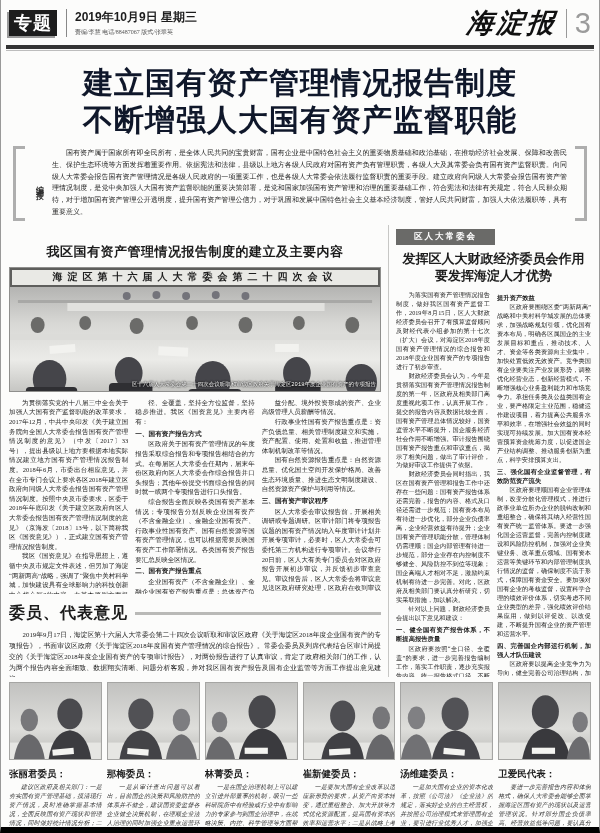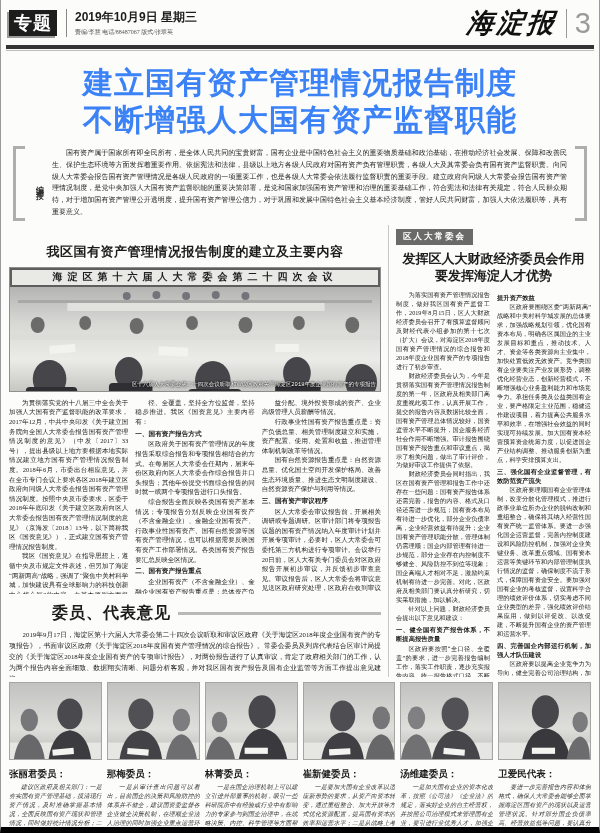--- a/index.html
+++ b/index.html
@@ -70,25 +70,25 @@
   .cols .col{flex:1;overflow:hidden;text-align:justify;}
   .cols .col + .col{margin-left:7px;}
   .cols3{height:196px;font-size:6.5px;line-height:1.48;}
   .cols2{height:394px;font-size:6.2px;line-height:1.45;}
   .para{margin:0;text-indent:2em;}
   .phead{font-weight:bold;text-indent:0;margin:2px 0 1px;font-family:"Liberation Sans",sans-serif;font-size:1.02em;}
   
   .kicker{
     display:inline-block;background:#6a6a68;color:#fff;
     font-family:"Liberation Sans",sans-serif;font-size:8.5px;font-weight:bold;
-    padding:2px 7px;letter-spacing:2px;margin-bottom:3px;
+    padding:2px 18px;letter-spacing:2px;margin-bottom:3px;
   }
   .ra-title{margin:2px 0 6px;text-align:center;font-size:13px;font-weight:bold;line-height:1.35;}
   
-  .op-head{display:flex;align-items:center;margin-top:9px;margin-left:43px;}
+  .op-head{display:flex;align-items:center;margin-top:9px;}
   .op-head .t{font-weight:bold;font-size:16px;letter-spacing:1px;font-family:"Liberation Sans",sans-serif;}
   .op-head .line{flex:1;height:3px;background:#b9b9b7;margin-left:7px;}
   .op-intro{
     margin:5px 0 0;font-size:6.8px;line-height:1.62;text-align:justify;
     text-indent:2em;height:66px;overflow:hidden;color:#222;
   }
   
   .gallery,.comments{
     display:grid;grid-template-columns:repeat(6,1fr);gap:5px;margin:5px 8px 0;
   }
@@ -129,21 +129,21 @@
       <div class="d2">责编/李慧 电话/88487067 版式/张翠英</div>
     </div>
     <div class="hd-right">
       <div class="masthead">海淀报</div>
       <div class="pageno">3</div>
     </div>
   </header>
   <div class="hd-rule"></div>
   <div class="hd-rule2"></div>
 
-  <h1 class="headline" style="color: #3b82f6;">
+  <h1 class="headline" style="color: #0f172a;">
     <span>建立国有资产管理情况报告制度</span><br>
     <span>不断增强人大国有资产监督职能</span>
   </h1>
 
   <div class="ednote">
     <div class="brk l"></div>
     <div class="ednote-label">编者按</div>
     <div class="ednote-text">国有资产属于国家所有即全民所有，是全体人民共同的宝贵财富，国有企业是中国特色社会主义的重要物质基础和政治基础，在推动经济社会发展、保障和改善民生、保护生态环境等方面发挥着重要作用。依据宪法和法律，县级以上地方各级人民政府对国有资产负有管理职责，各级人大及其常委会负有国有资产监督职责。向同级人大常委会报告国有资产管理情况是各级人民政府的一项重要工作，也是各级人大常委会依法履行监督职责的重要手段。建立政府向同级人大常委会报告国有资产管理情况制度，是党中央加强人大国有资产监督职能的重要决策部署，是党和国家加强国有资产管理和治理的重要基础工作，符合宪法和法律有关规定，符合人民群众期待，对于增加国有资产管理公开透明度，提升国有资产管理公信力，对于巩固和发展中国特色社会主义基本经济制度，管好人民共同财富，加强人大依法履职等，具有重要意义。</div>
     <div class="brk r"></div>
   </div>

